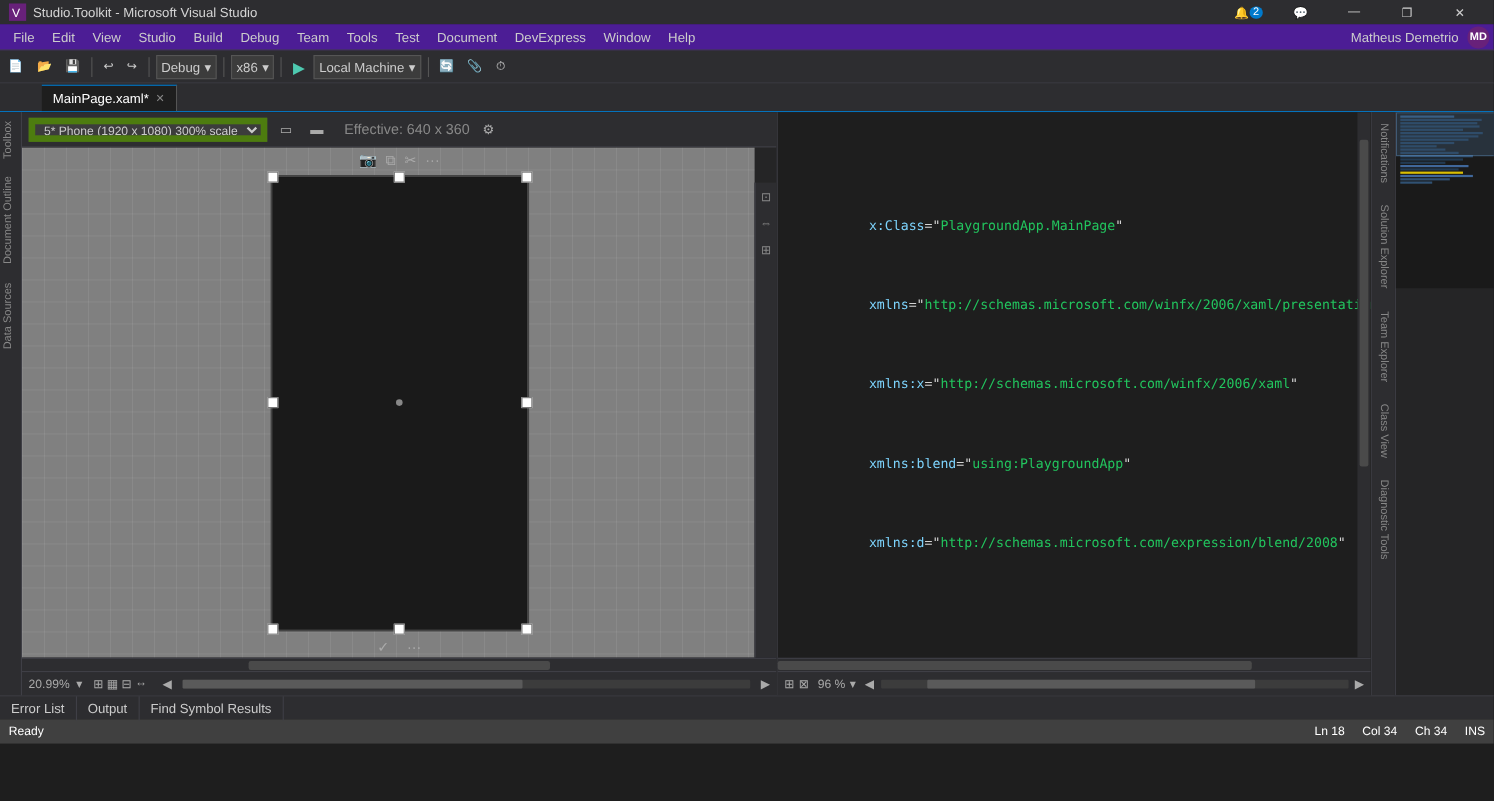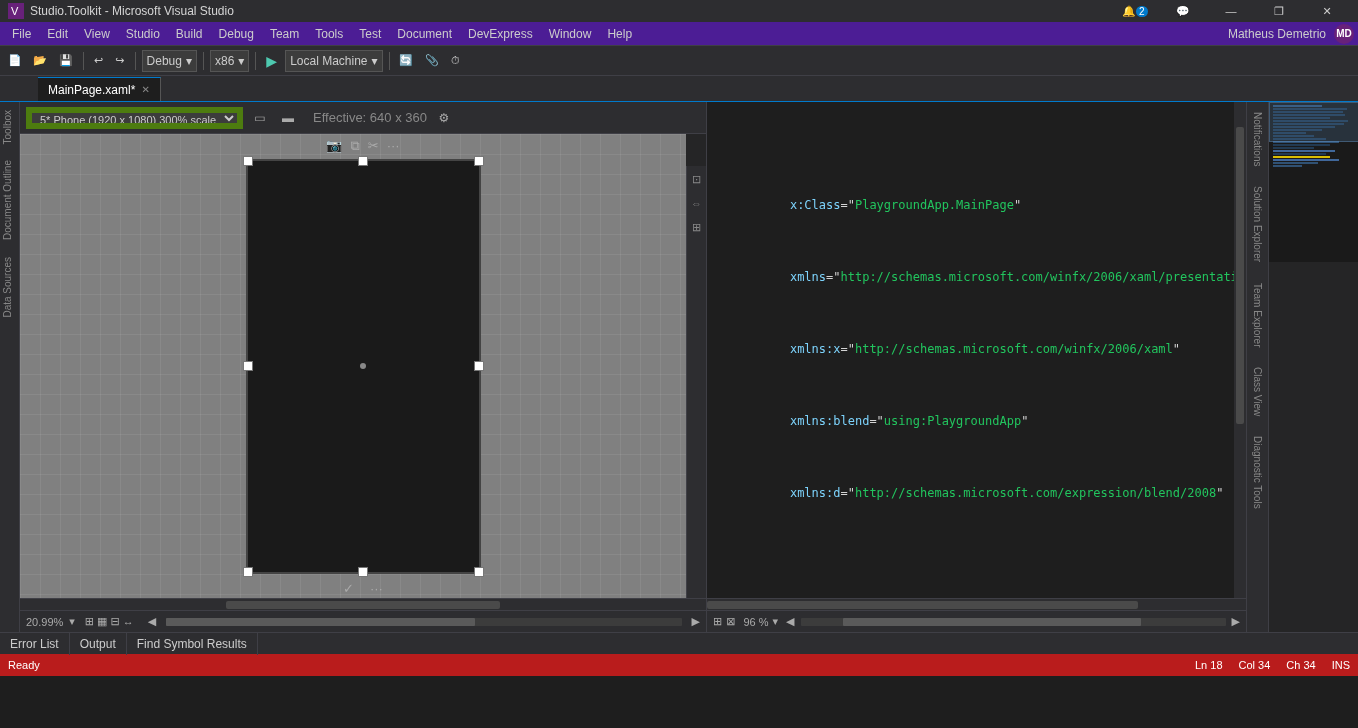--- a/index.html
+++ b/index.html
@@ -384,21 +384,21 @@
       position: absolute;
       right: 2px;
       width: 8px;
       background: #4a4a4a;
       border-radius: 2px;
     }
 
     
     #status-bar {
       height: 22px;
-      background: #b91c1c;
+      background: #404040;
       display: flex;
       align-items: center;
       padding: 0 8px;
       gap: 16px;
       font-size: 11px;
       color: #fff;
     }
     #status-bar-right {
       margin-left: auto;
       display: flex;

